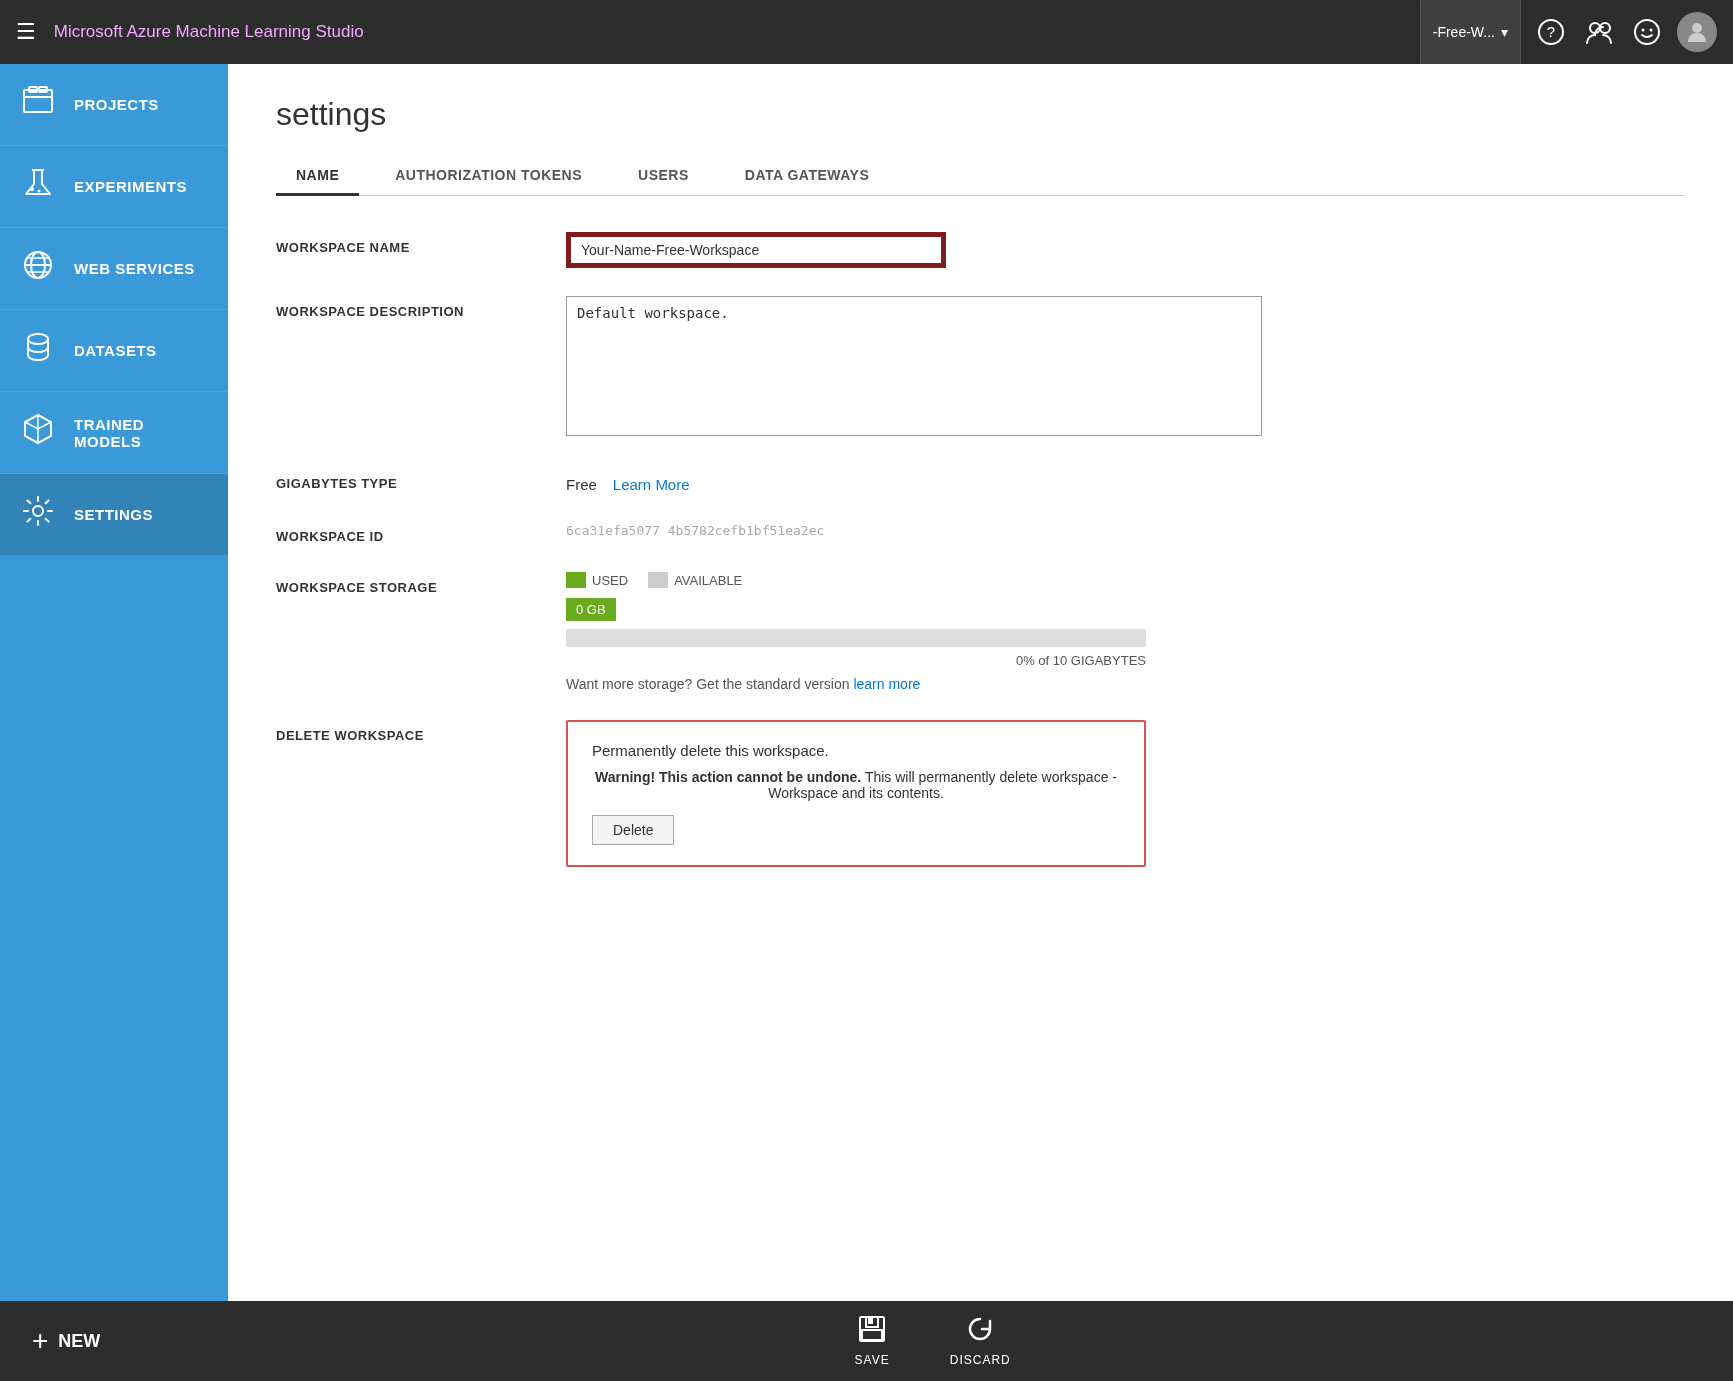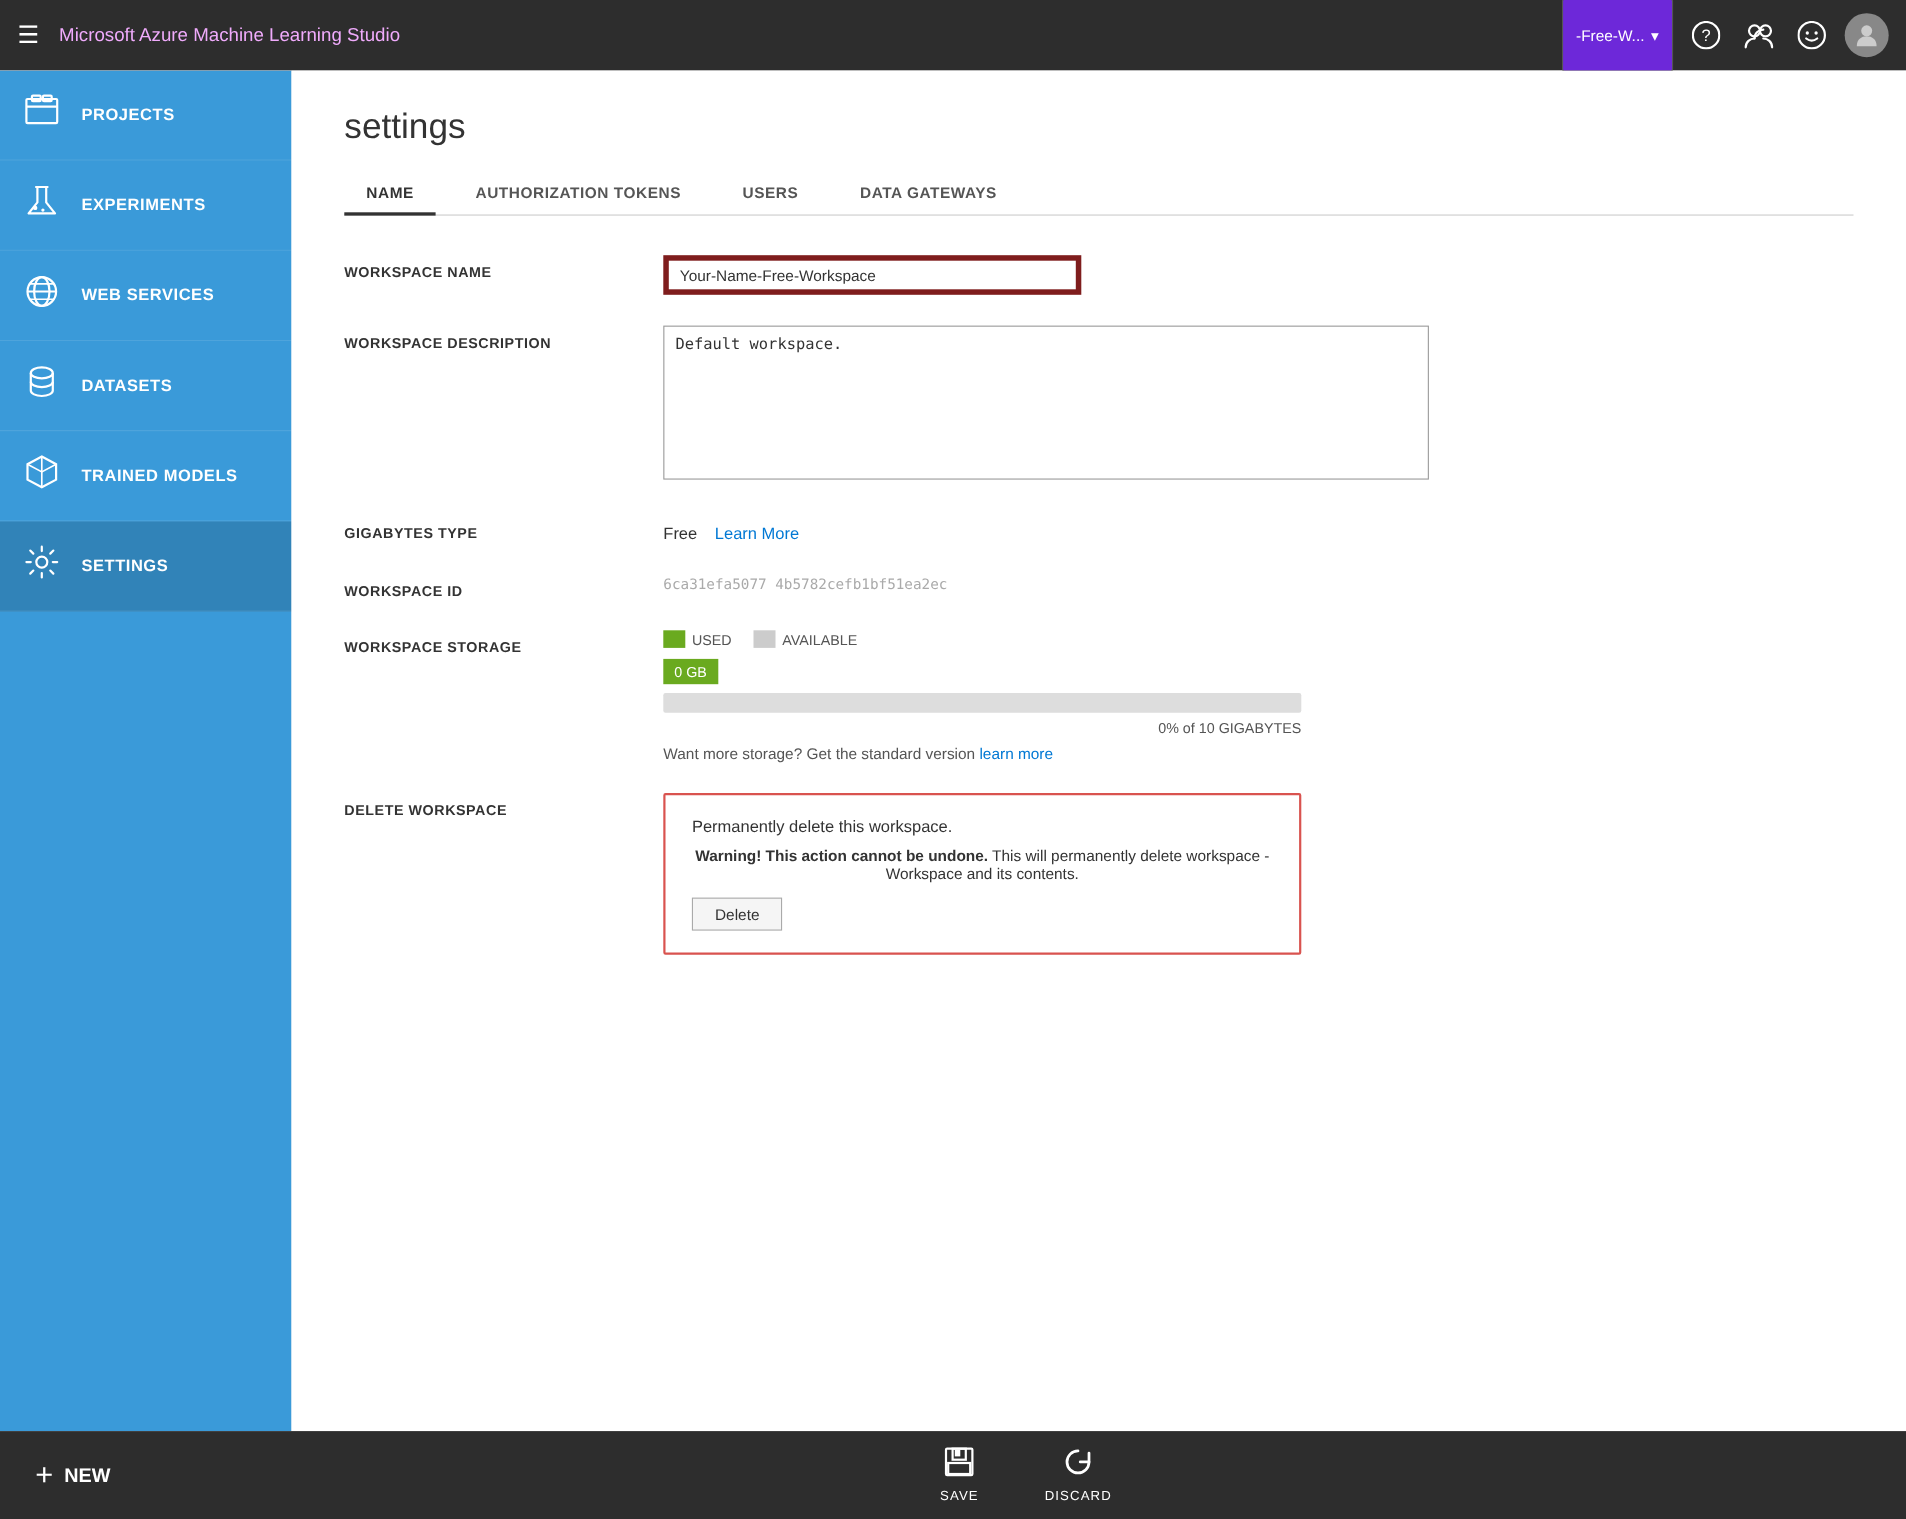--- a/index.html
+++ b/index.html
@@ -25,21 +25,21 @@
       font-size: 17px;
       font-weight: 400;
       flex: 1;
     }
     .topbar-right {
       display: flex;
       align-items: center;
       gap: 12px;
     }
     .topbar-workspace-selector {
-      background: #6d28d9;
+      background: #404040;
       border: 1px solid #555;
       color: white;
       padding: 24px 12px;
       font-size: 14px;
       display: flex;
       align-items: center;
       gap: 6px;
       cursor: pointer;
       border-radius: 2px;
     }
@@ -67,21 +67,21 @@
 
     
     .main-layout {
       display: flex;
       flex: 1;
       overflow: hidden;
     }
 
     
     .sidebar {
-      width: 265px;
+      width: 228px;
       background: #3a9ad9;
       display: flex;
       flex-direction: column;
       flex-shrink: 0;
     }
     .sidebar-item {
       display: flex;
       align-items: center;
       padding: 0 20px;
       height: 82px;

